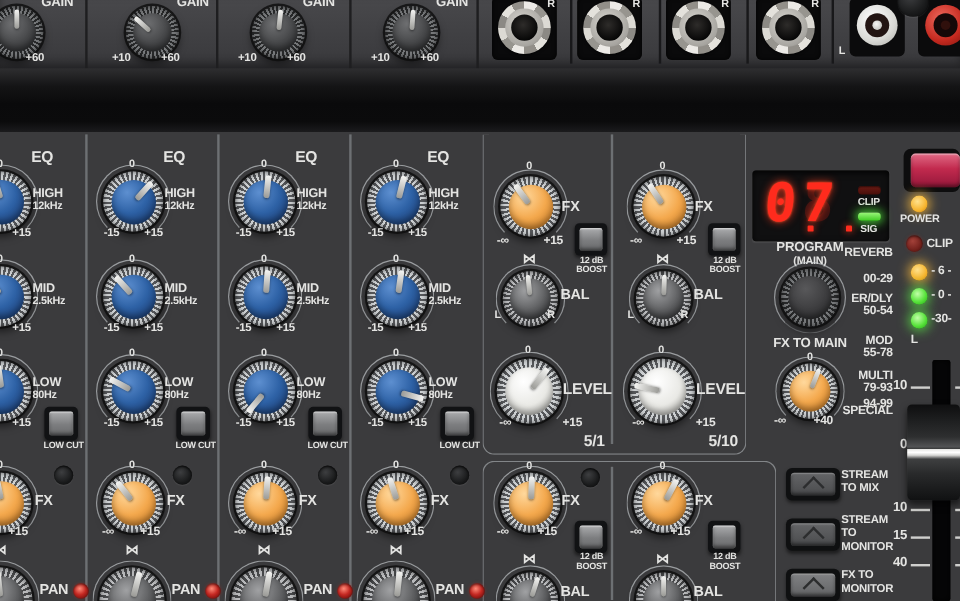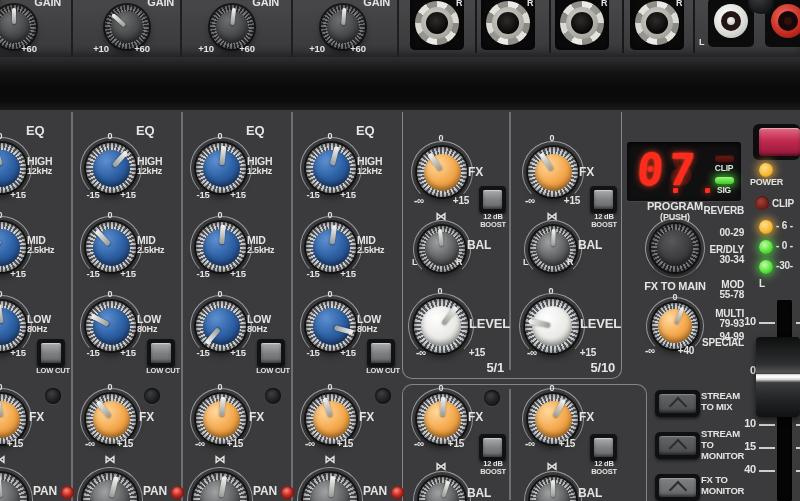--- a/index.html
+++ b/index.html
@@ -596,31 +596,31 @@
     <span class="digits ghost">88</span>
     <span class="digits lit">07</span>
     <i class="dot" style="left:46px;top:46px"></i>
     <i class="dot" style="left:78px;top:46px"></i>
     <div class="bar bar-off" style="left:88px;top:13px"></div>
     <span class="t s85 ctr" style="left:82px;top:22px;width:30px">CLIP</span>
     <div class="bar bar-g" style="left:88px;top:35px"></div>
     <span class="t s85 ctr" style="left:82px;top:44px;width:30px">SIG</span>
   </div>
   <span class="t s11 ctr" style="left:627px;top:201px;width:96px">PROGRAM</span>
-  <span class="t s9 ctr" style="left:627px;top:213px;width:96px">(PUSH)</span>
+  <span class="t s9 ctr" style="left:627px;top:213px;width:96px">(MAIN)</span>
   <div class="knob k-enc" style="left:651px;top:224px;width:48px;height:48px">
       <i class="arc" style="border-bottom-color:rgba(205,210,213,.35)"></i>
       <i class="ser"></i>
       <i class="face"></i>
     </div>
   <div>
     <span class="t s10 rgt" style="left:654px;top:206px;width:90px">REVERB</span>
     <span class="t s10 rgt" style="left:654px;top:228px;width:90px">00-29</span>
     <span class="t s10 rgt" style="left:654px;top:245px;width:90px">ER/DLY</span>
-    <span class="t s10 rgt" style="left:654px;top:255px;width:90px">30-34</span>
+    <span class="t s10 rgt" style="left:654px;top:255px;width:90px">50-54</span>
     <span class="t s10 rgt" style="left:654px;top:280px;width:90px">MOD</span>
     <span class="t s10 rgt" style="left:654px;top:290px;width:90px">55-78</span>
     <span class="t s10 rgt" style="left:654px;top:309px;width:90px">MULTI</span>
     <span class="t s10 rgt" style="left:654px;top:319px;width:90px">79-93</span>
     <span class="t s10 rgt" style="left:654px;top:338px;width:90px">SPECIAL</span>
     <span class="t s10 rgt" style="left:654px;top:332px;width:90px">94-99</span>
   </div>
   <span class="t s11 ctr" style="left:629px;top:281px;width:92px">FX TO MAIN</span>
   <span class="t s9 ctr" style="left:668px;top:293px;width:14px">0</span>
   <div class="knob k-orange" style="left:652px;top:303px;width:46px;height:46px">

